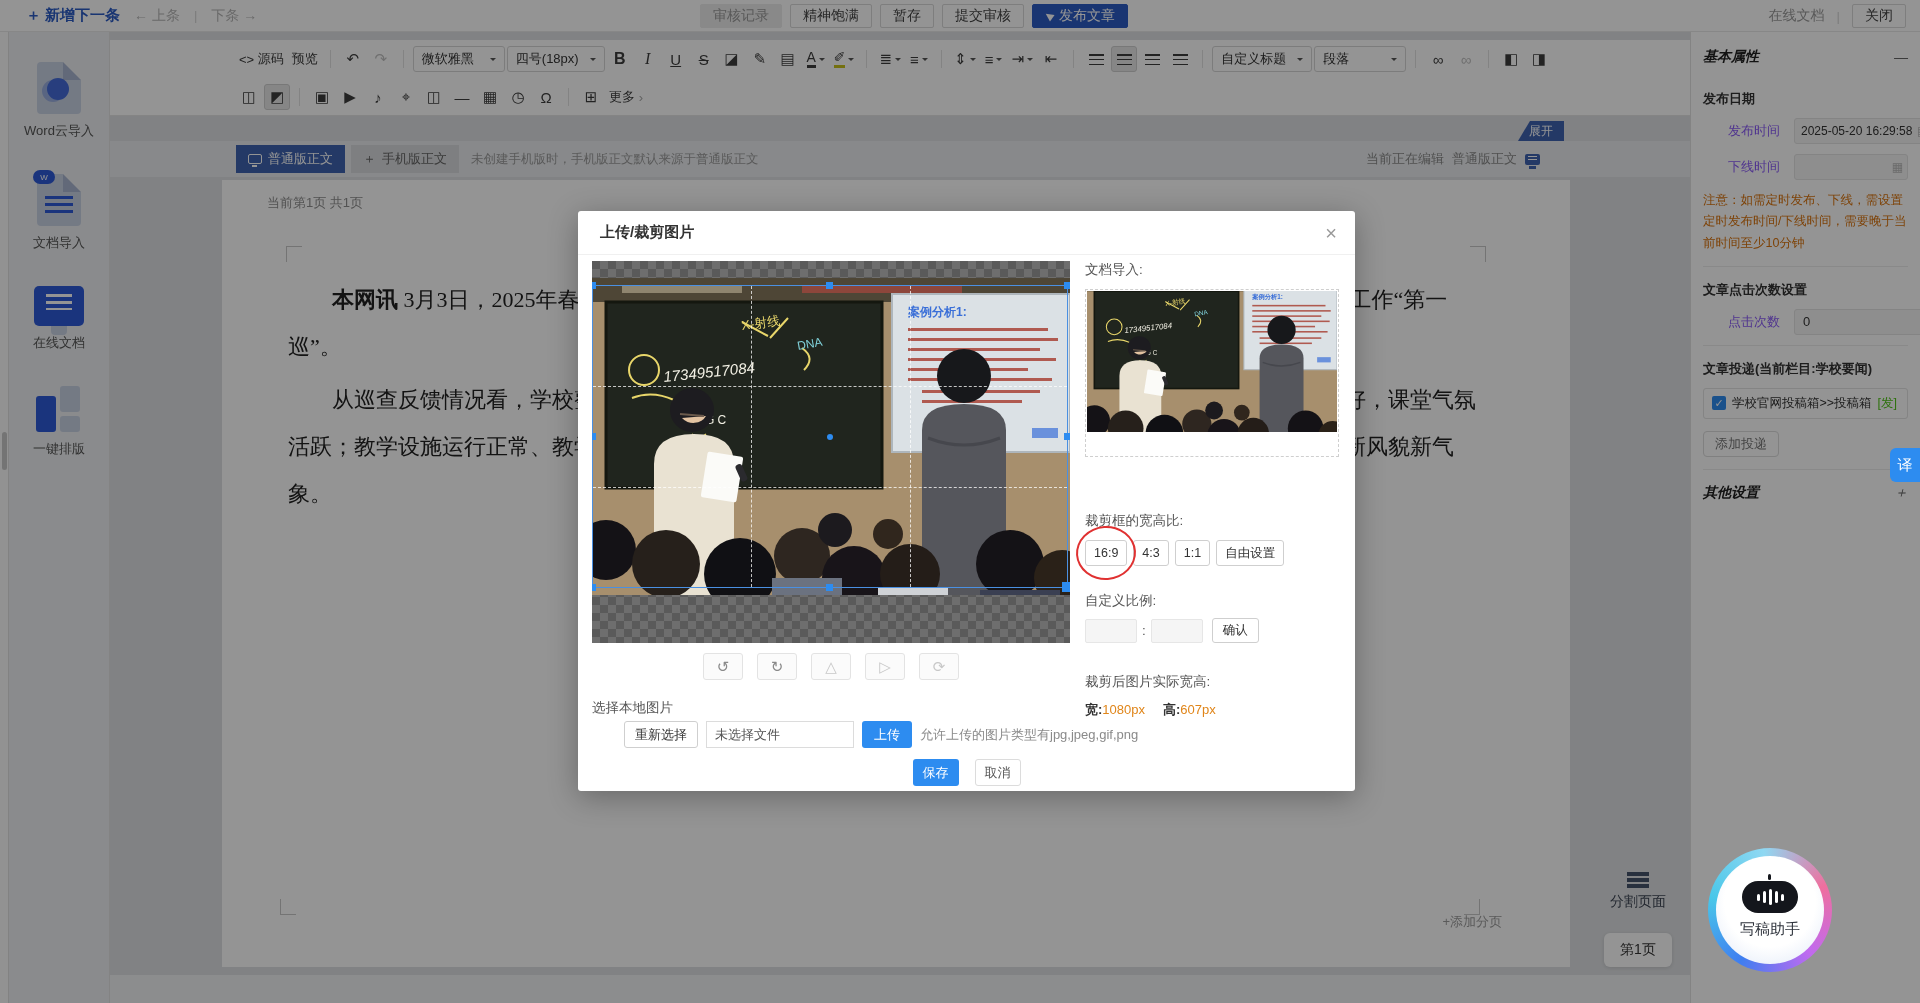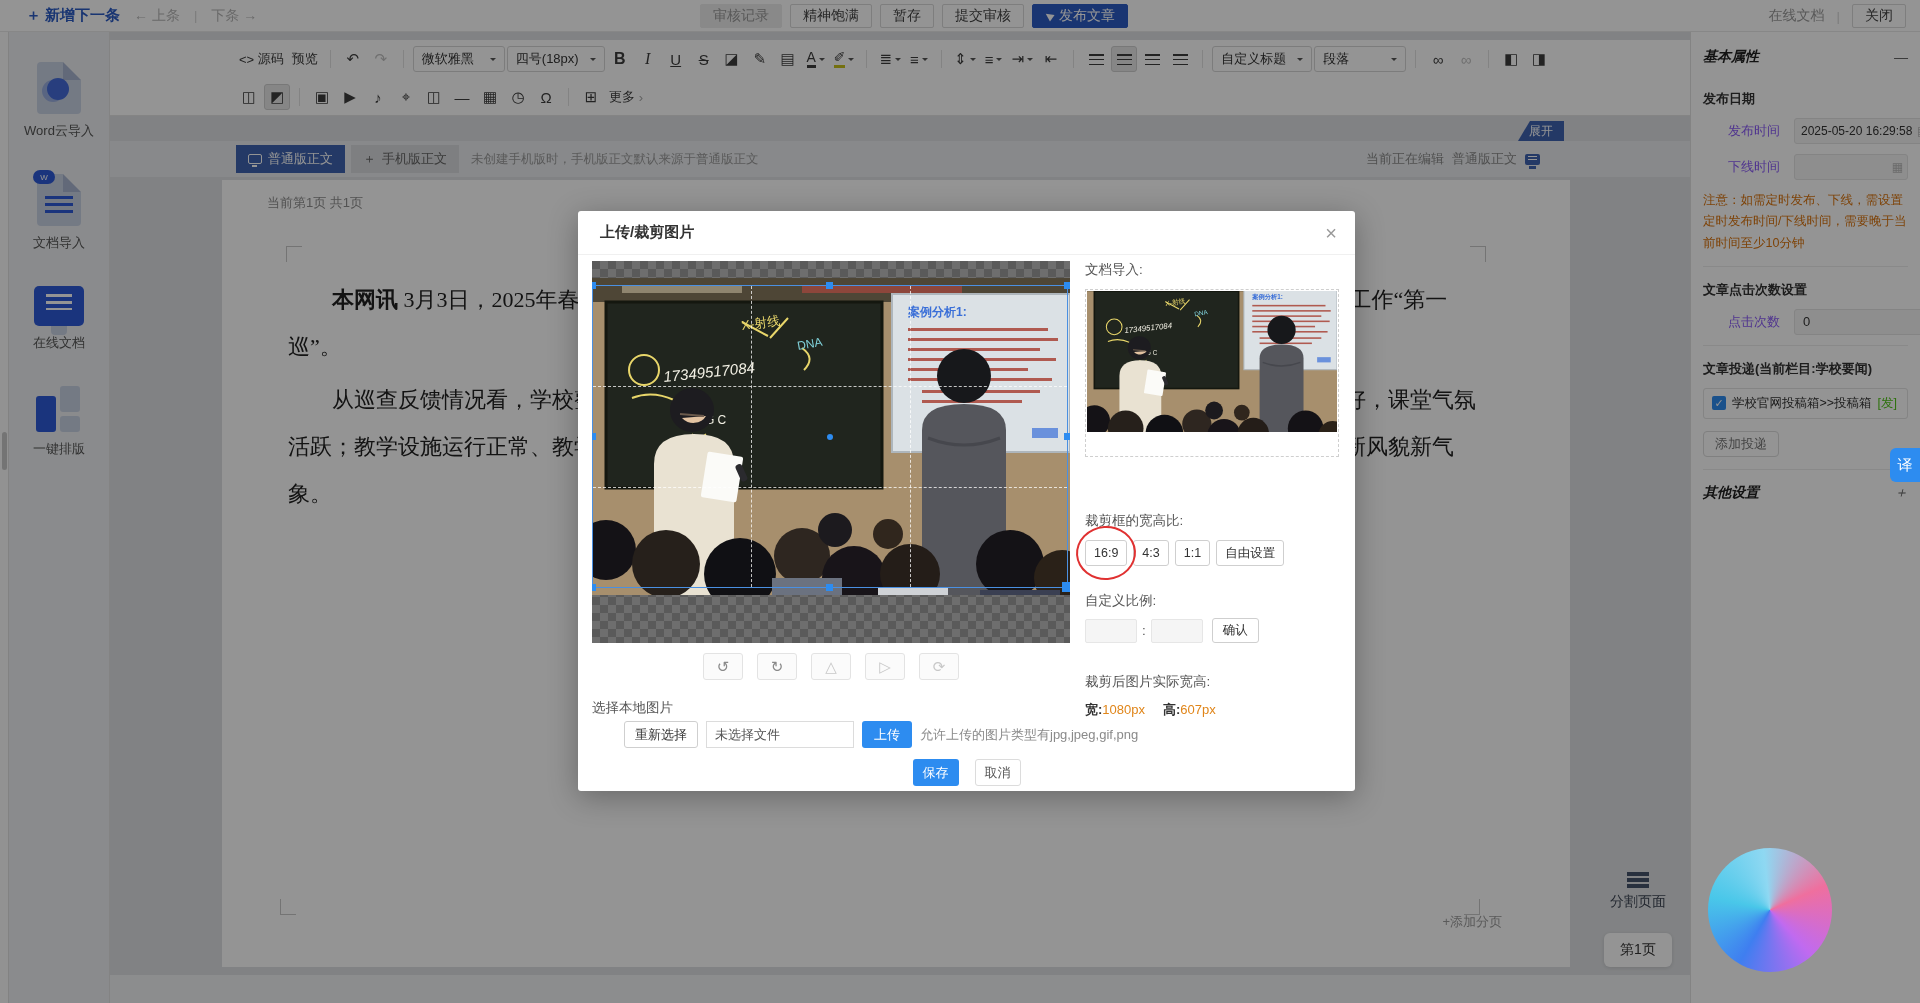--- a/index.html
+++ b/index.html
@@ -538,15 +538,25 @@
       <div class="wh-row">
         <span><span class="wh-k">宽:</span><span class="wh-v">1080px</span></span>
         <span><span class="wh-k">高:</span><span class="wh-v">607px</span></span>
       </div>
     </div>
   </div>
 
   <div class="translate-fab">译</div>
   <div class="assistant">
     <div class="a-ring"></div>
+    <div class="a-core">
+      <div class="a-face">
+        <i style="height:7px"></i>
+          <i style="height:12px"></i>
+          <i style="height:16px"></i>
+          <i style="height:12px"></i>
+          <i style="height:7px"></i>
+      </div>
+      <div class="a-lbl">写稿助手</div>
+    </div>
   </div>
 
 </div>
 
 </body></html>

